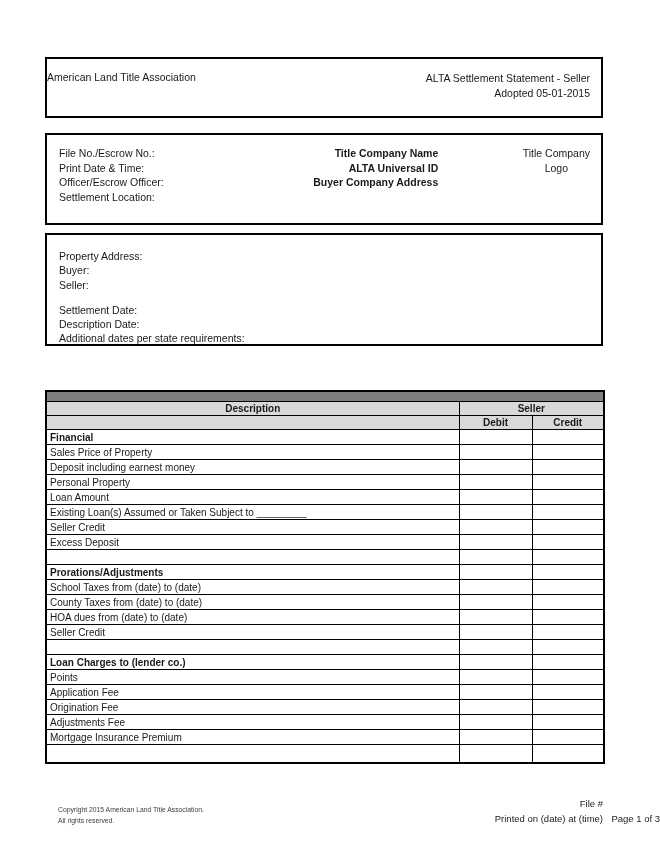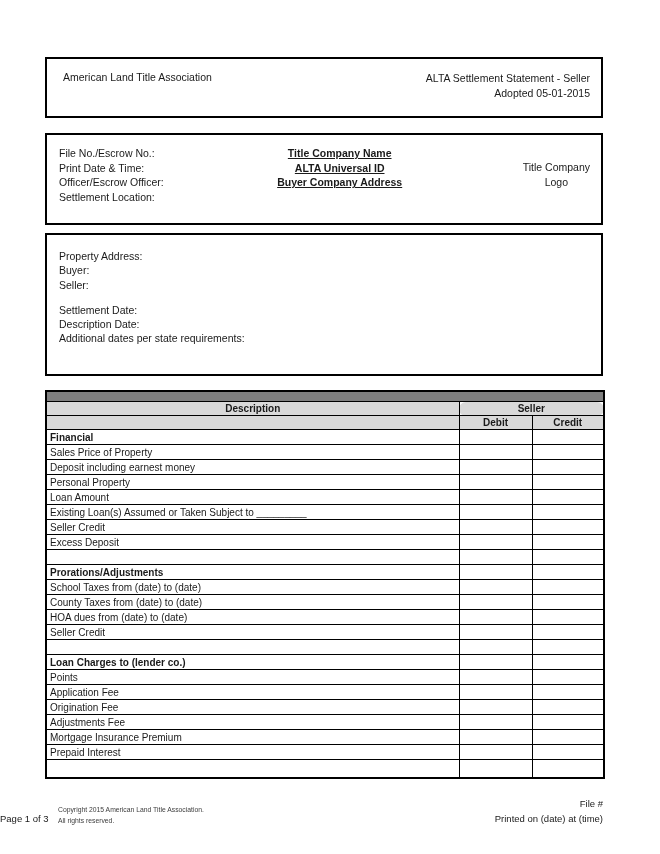--- a/index.html
+++ b/index.html
@@ -6,51 +6,51 @@
   body {
     width:660px; height:854px; background:#ffffff;
     font-family:"Liberation Sans", sans-serif; color:#1a1a1a;
     position:relative; overflow:hidden;
   }
   .box {
     position:absolute; left:45px; width:558px;
     border:2px solid #000; box-sizing:border-box; background:#fff;
   }
   
-  #title-box { top:57px; height:61px; padding:12px 11px 0 16px;
+  #title-box { top:57px; height:61px; padding:12px 11px 0 0;
     display:flex; justify-content:space-between; font-size:10.5px; }
   #title-box .right { text-align:right; line-height:15px; }
   
   #file-box { top:133px; height:92px; padding:11px 11px 0 12px;
     display:flex; font-size:10.5px; line-height:14.7px; }
   #file-box .left  { flex:1.2; }
-  #file-box .center{ flex:1.3; text-align:center; font-weight:700;text-decoration:underline; }
+  #file-box .center{ flex:1.3; text-align:right; font-weight:700; }
   #file-box .right { flex:1; display:flex; justify-content:flex-end; }
-  #file-box .logo  { text-align:center;margin-top:14px; }
-  
-  #property-box { top:233px; height:143px; padding:14px 11px 0 12px;
+  #file-box .logo  { text-align:center; }
+  
+  #property-box { top:233px; height:113px; padding:14px 11px 0 12px;
     font-size:10.5px; line-height:14.3px; }
   #property-box .gap { height:11px; }
   
   #settlement-table { position:absolute; left:45px; top:390px; width:558px;
     border-collapse:collapse; table-layout:fixed;
     font-size:10px; }
   #settlement-table td { border:1px solid #000; padding:0 3px; overflow:hidden; white-space:nowrap; }
   #settlement-table { border:2px solid #000; }
   tr.bar td { height:9px; border-bottom:2px solid #000; padding:0; }
   tr.head td { font-weight:700; text-align:center; height:13px; }
   tbody tr { height:15px; }
   tbody tr:last-child { height:18px; }
   tbody td.desc { padding-left:4px; }
   td.bold { font-weight:700; }
   
   #footer-copyright { position:absolute; left:58px; top:805px;
     font-size:6.8px; color:#3d3d3d; line-height:1.6; }
   #footer-page { position:absolute; left:0; right:0; top:813px;
-    text-align:left; font-size:9.5px; }
+    text-align:right; font-size:9.5px; }
   #footer-right { position:absolute; right:57px; top:797px;
     text-align:right; font-size:9.5px; line-height:14.5px; }
 </style>
 </head>
 <body>
 
 <div>
 
   <div class="box" id="title-box">
     <div>American Land Title Association</div>
@@ -95,21 +95,21 @@
       <col style="width:413px">
         <col style="width:73px">
         <col style="width:72px">
     </colgroup>
     <thead>
       <tr class="bar">
         <td colspan="3" id="bar-cell" style="background: rgb(127, 127, 127);"></td>
       </tr>
       <tr class="head">
         <td class="hbg" style="background: rgb(217, 217, 217);">Description</td>
-        <td class="hbg" colspan="2" style="background: rgb(217, 217, 217); border-radius: 7px;">Seller</td>
+        <td class="hbg" colspan="2" style="background: rgb(217, 217, 217);">Seller</td>
       </tr>
       <tr class="head">
         <td class="hbg" style="background: rgb(217, 217, 217);"></td>
         <td class="hbg" style="background: rgb(217, 217, 217);">Debit</td>
         <td class="hbg" style="background: rgb(217, 217, 217);">Credit</td>
       </tr>
     </thead>
     <tbody>
         <tr>
           <td class="desc bold">Financial</td>
@@ -210,25 +210,20 @@
           <td class="desc">Adjustments Fee</td>
           <td></td>
           <td></td>
         </tr>
         <tr>
           <td class="desc">Mortgage Insurance Premium</td>
           <td></td>
           <td></td>
         </tr>
         <tr>
-          <td class="desc">Prepaid Interest</td>
-          <td></td>
-          <td></td>
-        </tr>
-        <tr>
           <td class="desc"></td>
           <td></td>
           <td></td>
         </tr>
       </tbody>
   </table>
 
   <div id="footer-copyright">
     <div>Copyright 2015 American Land Title Association.</div>
     <div>All rights reserved.</div>

